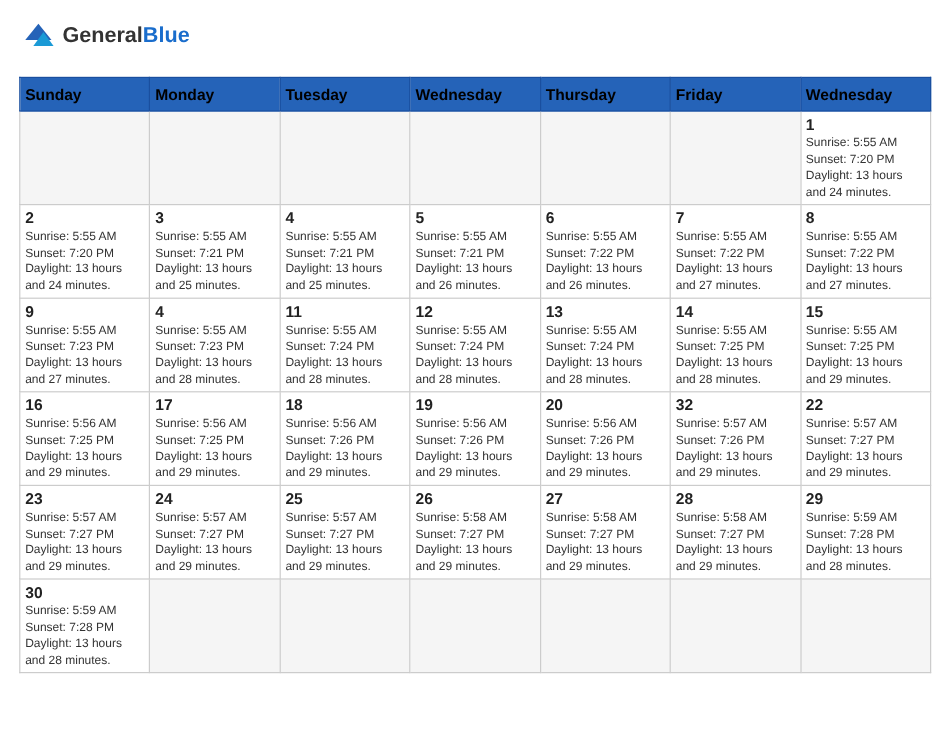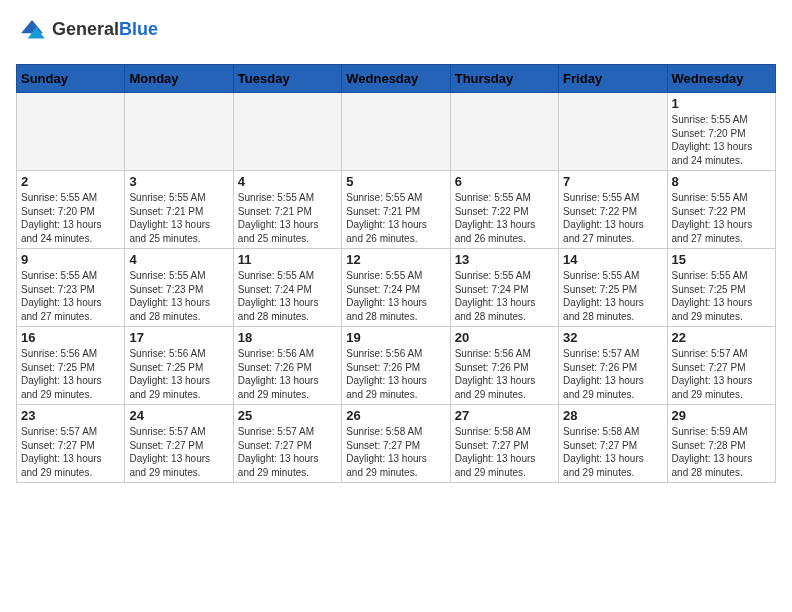--- a/index.html
+++ b/index.html
@@ -246,14 +246,26 @@
         </td>
         <td>
           <span class="day-number">28</span>
           <div class="day-info">Sunrise: 5:58 AM<br>Sunset: 7:27 PM<br>Daylight: 13 hours and 29 minutes.</div>
         </td>
         <td>
           <span class="day-number">29</span>
           <div class="day-info">Sunrise: 5:59 AM<br>Sunset: 7:28 PM<br>Daylight: 13 hours and 28 minutes.</div>
         </td>
       </tr>
+      <tr class="last-row">
+        <td class="has-data">
+          <span class="day-number">30</span>
+          <div class="day-info">Sunrise: 5:59 AM<br>Sunset: 7:28 PM<br>Daylight: 13 hours and 28 minutes.</div>
+        </td>
+        <td class="empty"></td>
+        <td class="empty"></td>
+        <td class="empty"></td>
+        <td class="empty"></td>
+        <td class="empty"></td>
+        <td class="empty"></td>
+      </tr>
     </tbody>
 </table>
 
 </body></html>

